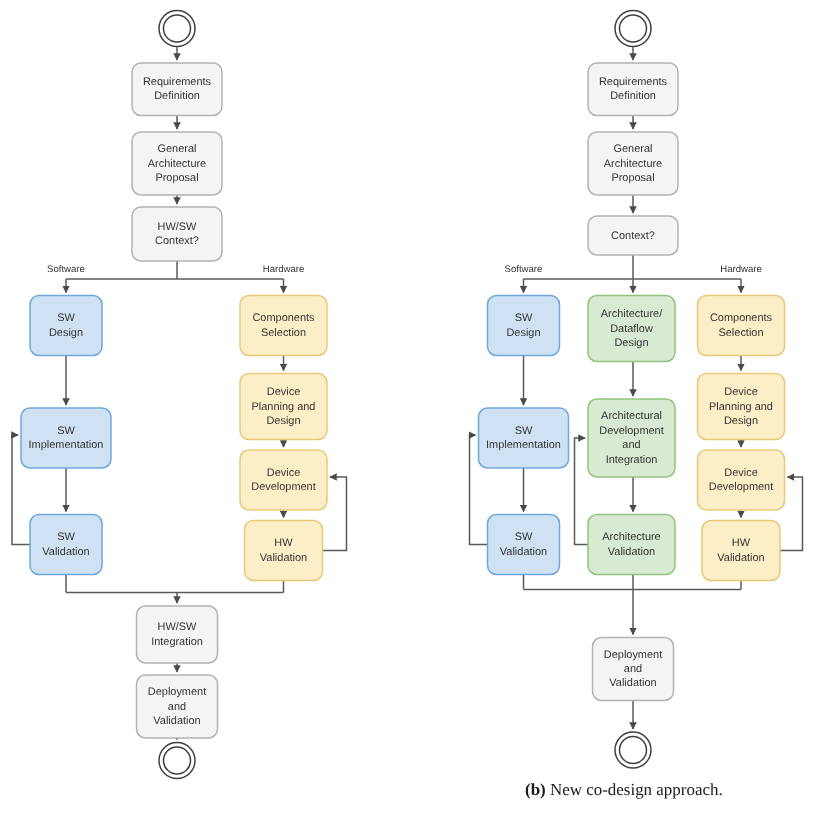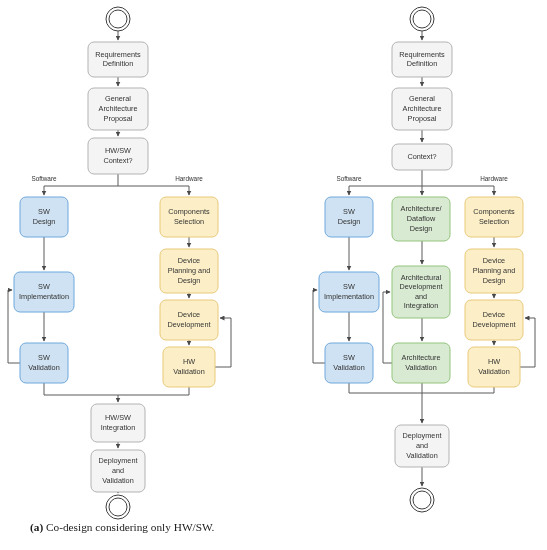--- a/index.html
+++ b/index.html
@@ -280,18 +280,18 @@
           </g>
           <g>
             <rect class="node-rect" x="395" y="425" width="54" height="42" rx="6" ry="6" fill="#f4f4f4" stroke="#b3b3b3"></rect>
             <text class="node-label" x="422" y="436.4"><tspan x="422" dy="0">Deployment</tspan><tspan x="422" dy="9.6">and</tspan><tspan x="422" dy="9.6">Validation</tspan></text>
           </g>
         </g>
     </g>
   </svg>
 
   <div class="caption-row">
-    <div class="caption" id="caption-a">
-      <b>(a)</b>
-      <span>Co-design considering only HW/SW.</span>
+    <div class="caption" id="caption-b">
+      <b>(b)</b>
+      <span>New co-design approach.</span>
     </div>
   </div>
 </div>
 
 </body></html>

